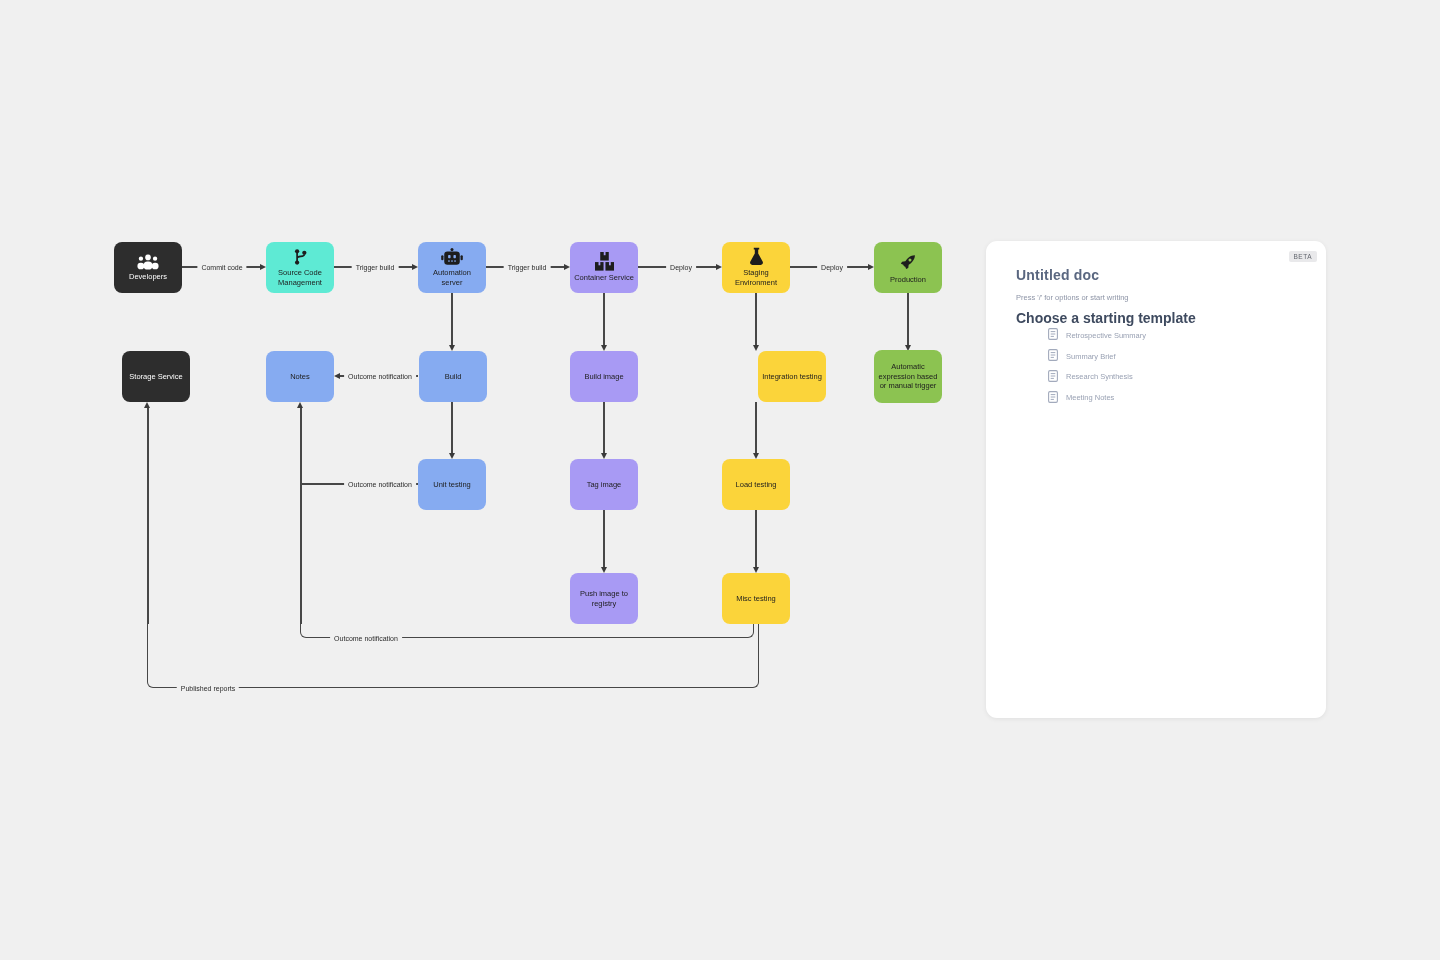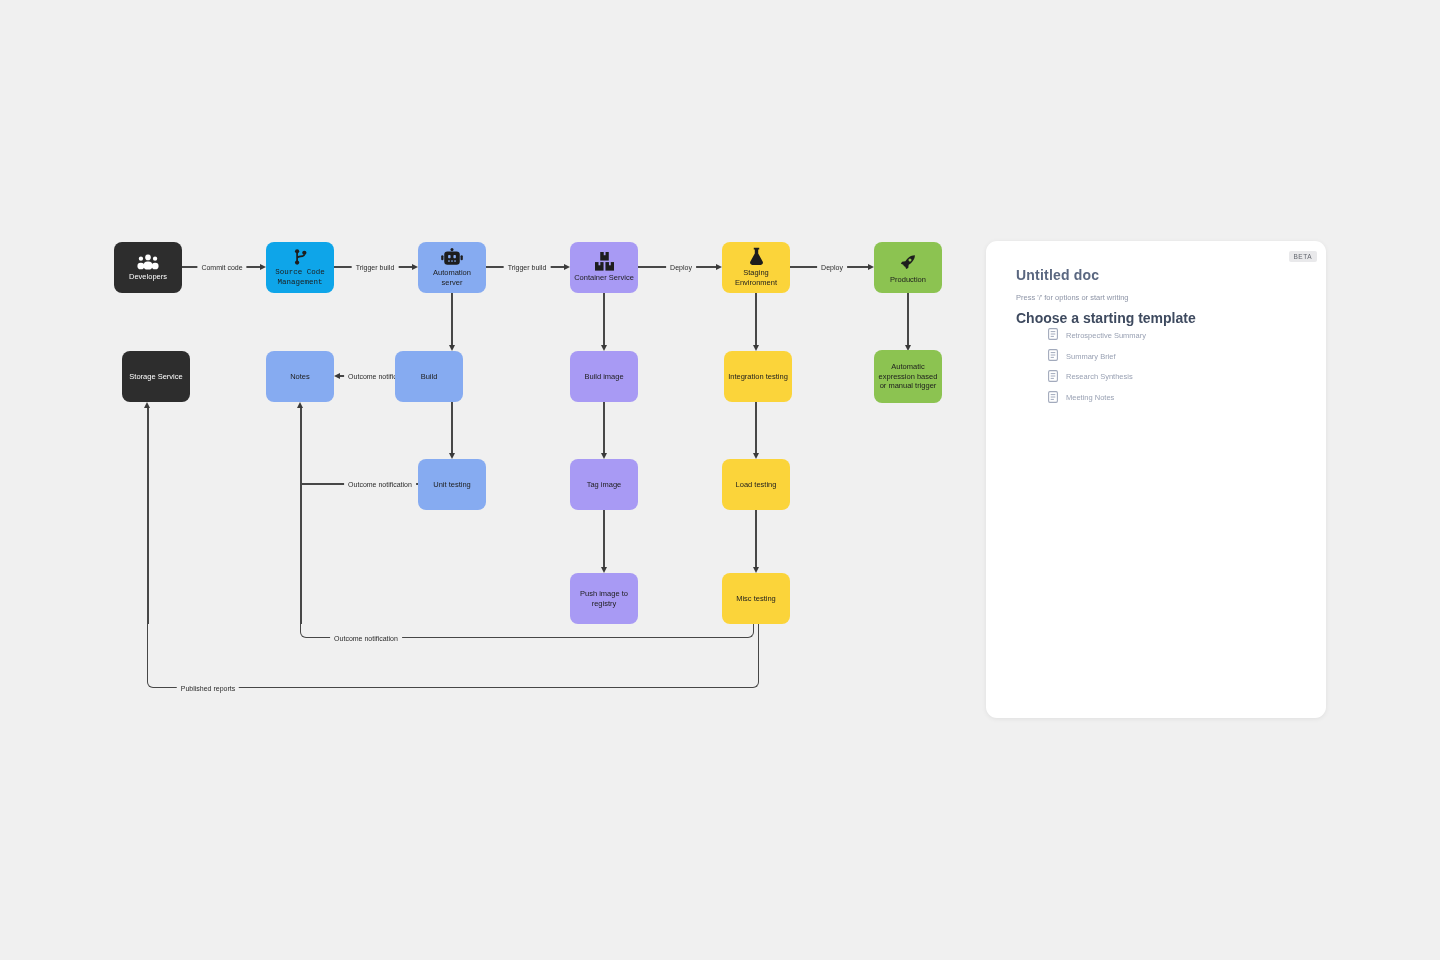--- a/index.html
+++ b/index.html
@@ -12,21 +12,21 @@
   .canvas{position:absolute;inset:0;}
 
   
   .node{
     position:absolute;width:68px;height:51px;border-radius:8px;
     display:flex;flex-direction:column;align-items:center;justify-content:center;
     text-align:center;font-size:7.5px;line-height:1.3;color:#1d1d1d;
     padding:3px 4px;box-sizing:border-box;gap:2px;
   }
   .n-dark{background:#2d2d2d;color:#ffffff;}
-  .n-red{background:#0ea5e9;font-family:Liberation Mono, monospace;}
+  .n-red{background:#5eead4;}
   .n-blue{background:#86abf1;}
   .n-purple{background:#a89af4;}
   .n-yellow{background:#fbd43a;}
   .n-green{background:#8cc351;}
   .node .ic{display:flex;align-items:center;justify-content:center;}
 
   
   .lh{position:absolute;height:1.4px;background:#474747;}
   .lv{position:absolute;width:1.4px;background:#474747;}
   .bend-u{
@@ -210,27 +210,27 @@
     </span>
     <span>Production</span>
   </div>
 
   <div class="node n-dark" style="left:122px;top:351px">
     <span>Storage Service</span>
   </div>
   <div class="node n-blue" style="left:266px;top:351px">
     <span>Notes</span>
   </div>
-  <div class="node n-blue" style="left:395px;top:351px">
+  <div class="node n-blue" style="left:419px;top:351px">
     <span>Build</span>
   </div>
   <div class="node n-purple" style="left:570px;top:351px">
     <span>Build image</span>
   </div>
-  <div class="node n-yellow" style="left:724px;top:351px">
+  <div class="node n-yellow" style="left:758px;top:351px">
     <span>Integration testing</span>
   </div>
   <div class="node n-green" style="left:874px;top:350px;height:53px">
     <span>Automatic expression based or manual trigger</span>
   </div>
 
   <div class="node n-blue" style="left:418px;top:459px">
     <span>Unit testing</span>
   </div>
   <div class="node n-purple" style="left:570px;top:459px">

